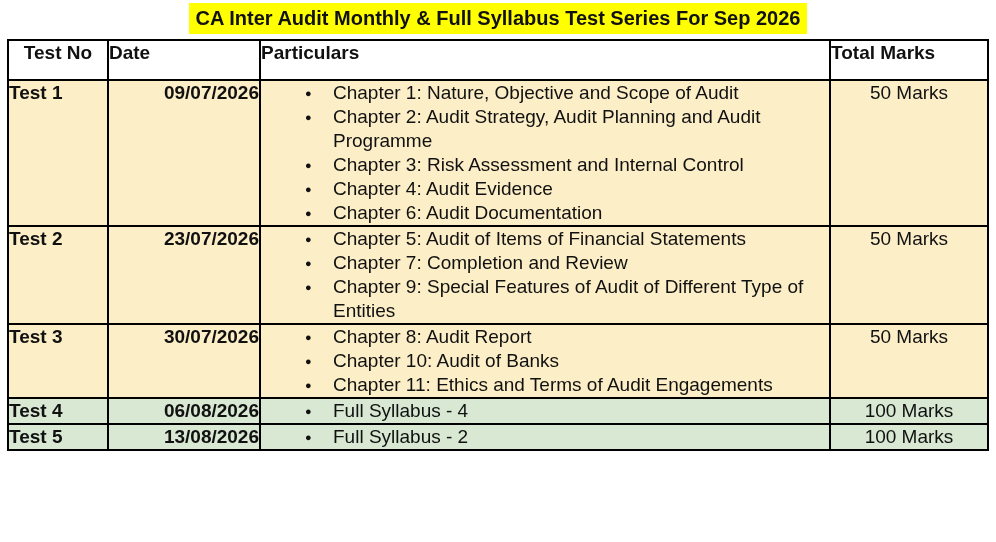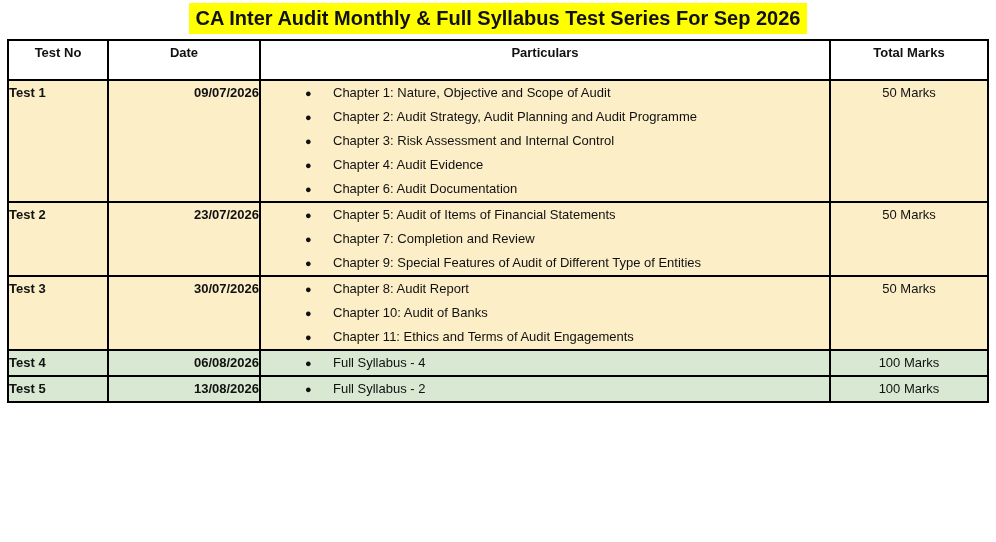--- a/index.html
+++ b/index.html
@@ -34,35 +34,35 @@
   table.schedule{
     width:980px;
     margin:5px auto 0 auto;
     border-collapse:collapse;
     table-layout:fixed;
   }
   table.schedule th,
   table.schedule td{
     border:2px solid var(--border-color);
     vertical-align:top;
-    font-size:13px;
+    font-size:19px;
     line-height:24px;
     padding:0;
   }
   col.c-test{width:100px;}
   col.c-date{width:152px;}
   col.c-part{width:570px;}
   col.c-marks{width:158px;}
 
   thead th{
     background:#ffffff;
     font-weight:bold;
     height:40px;
     vertical-align:middle;
-    text-align:center;
+    text-align:left;
     padding:0 12px;
   }
   thead th.center{text-align:center;}
 
   tr.row-monthly td{background:var(--monthly-bg);}
   tr.row-full td{background:var(--full-bg);}
 
   td.test-cell{
     font-weight:bold;
     padding-top:9px;

